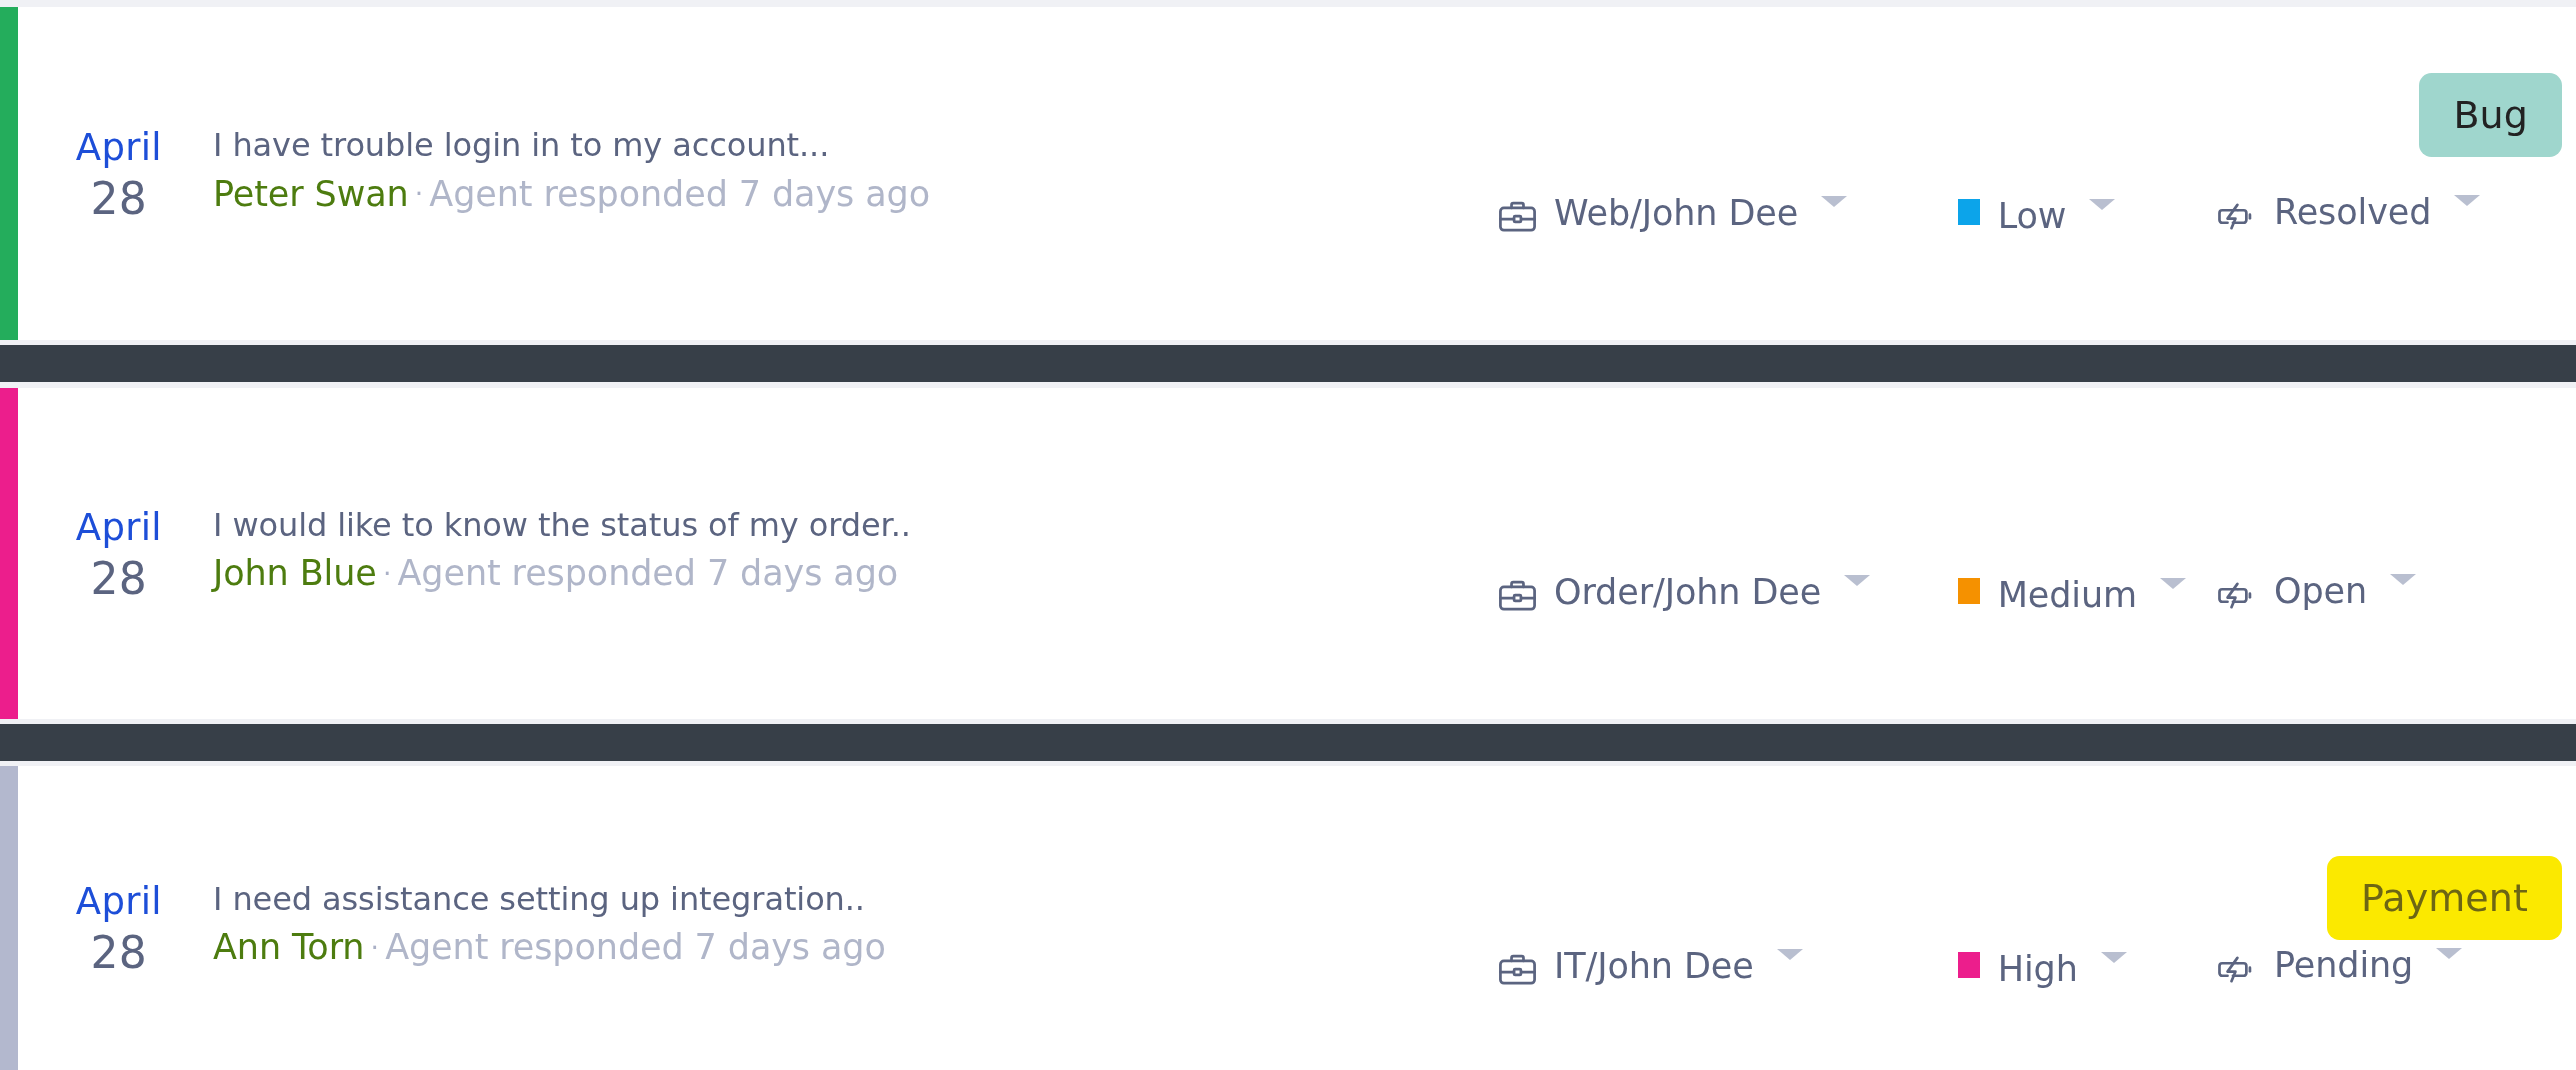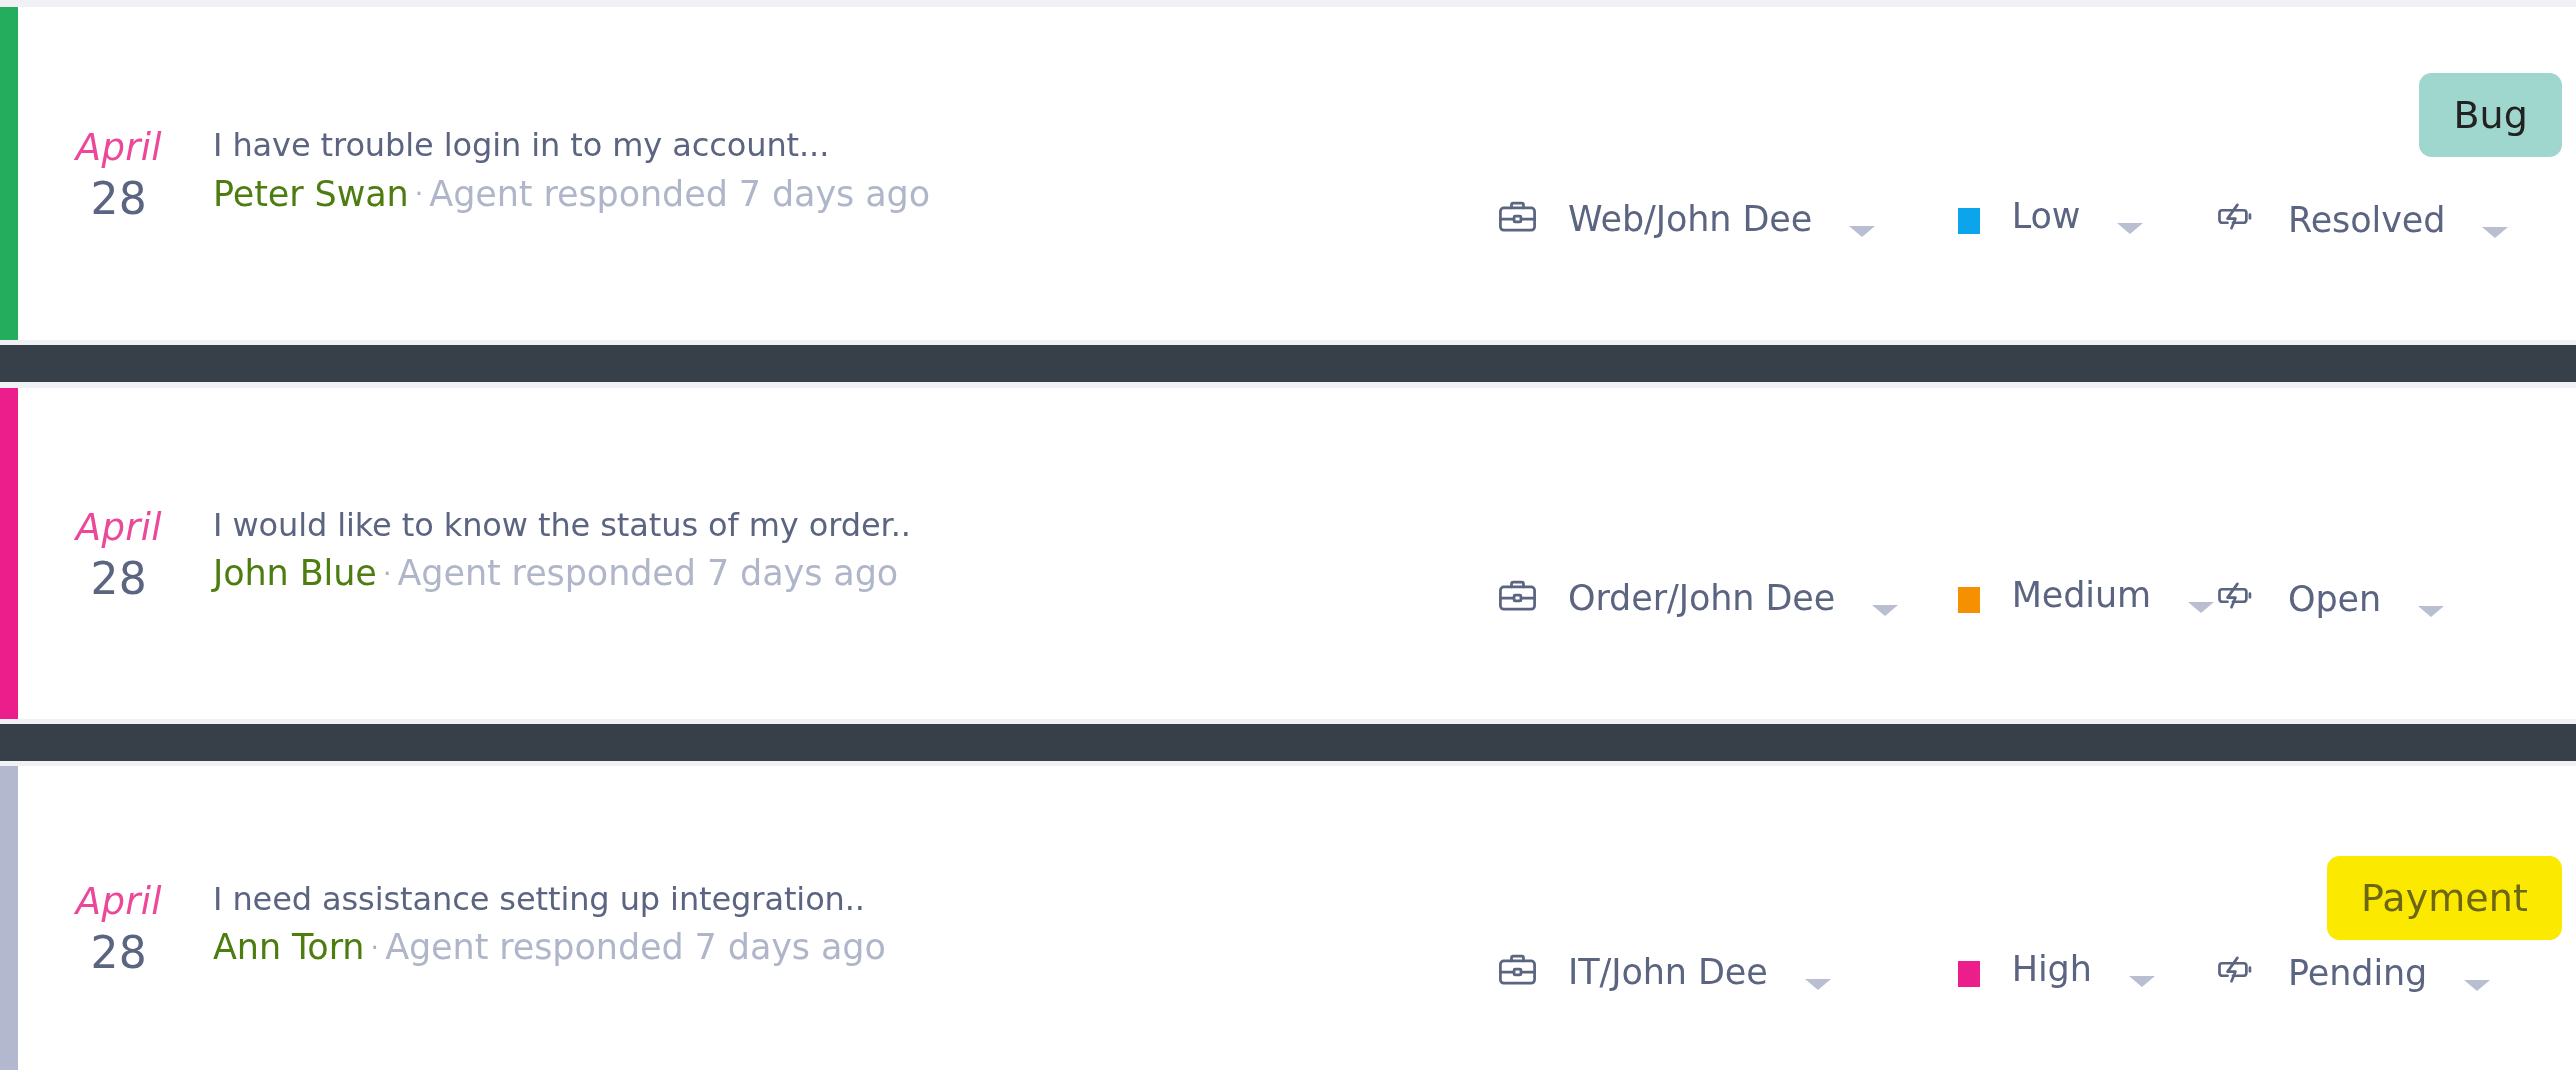--- a/index.html
+++ b/index.html
@@ -61,25 +61,24 @@
   
   .date-block {
     width: 190px;
     margin-left: 17.7px;
     flex: 0 0 auto;
     text-align: center;
     padding-left: 12.4px;
   }
   .date-month {
     font-size: 37px;
-    color: #ec4899;
+    color: #1d4ed8;
     line-height: 1.38;
     font-weight: 400;
     letter-spacing: 0.3px;
-    font-style: italic;
   }
   .date-day {
     font-size: 44px;
     color: #5b6480;
     line-height: 1.18;
     font-weight: 400;
     letter-spacing: 0.3px;
   }
 
   
@@ -125,24 +124,23 @@
   }
 
   .ctrl-group {
     display: flex;
     align-items: center;
     gap: 0;
   }
 
   .dropdown {
     display: flex;
-    align-items: flex-end;
+    align-items: flex-start;
     cursor: pointer;
     white-space: nowrap;
-    gap: 14px;
   }
   .dropdown .dd-icon {
     display: inline-flex;
     align-items: center;
     justify-content: center;
     margin-right: 16px;
   }
   .dropdown .dd-label {
     font-size: 35px;
     color: #5b6480;

